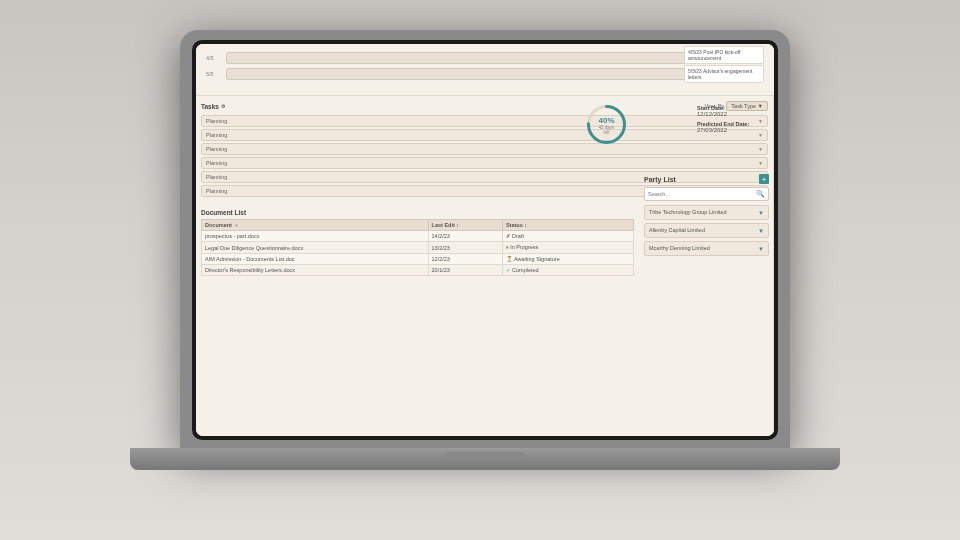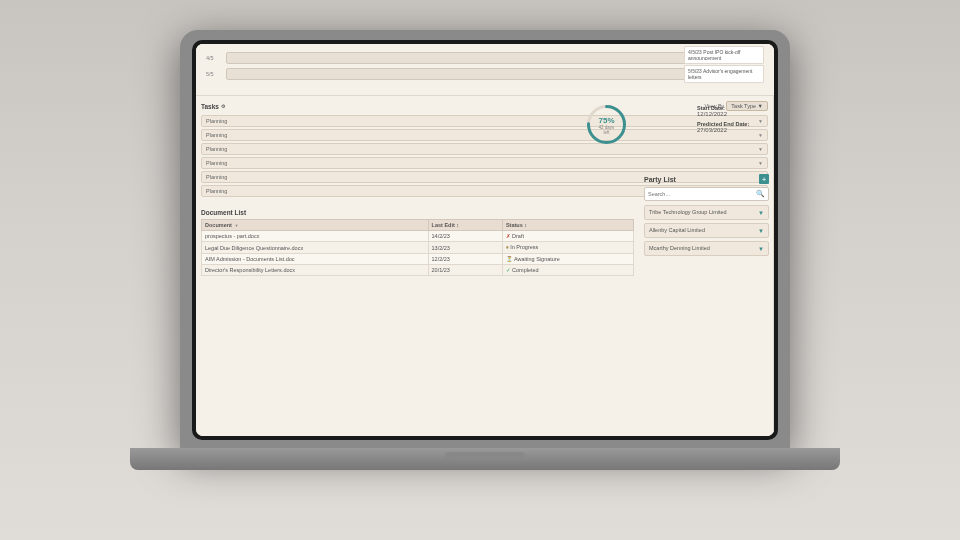--- a/index.html
+++ b/index.html
@@ -524,21 +524,21 @@
           </div>
         </div>
 
         <div class="progress-area">
           <div class="circle-container">
             <svg class="circle-svg" width="45" height="45" viewBox="0 0 45 45">
               <circle class="circle-bg" cx="22.5" cy="22.5" r="18"></circle>
               <circle class="circle-progress" cx="22.5" cy="22.5" r="18"></circle>
             </svg>
             <div class="circle-text">
-              <span class="circle-percent">75%</span>
+              <span class="circle-percent">40%</span>
               <span class="circle-days">42 days left</span>
             </div>
           </div>
         </div>
 
         <div class="dates-info">
           <div class="date-label">Start Date:</div>
           <div class="date-value">12/12/2022</div>
           <div class="date-label">Predicted End Date:</div>
           <div class="date-value">27/03/2022</div>

